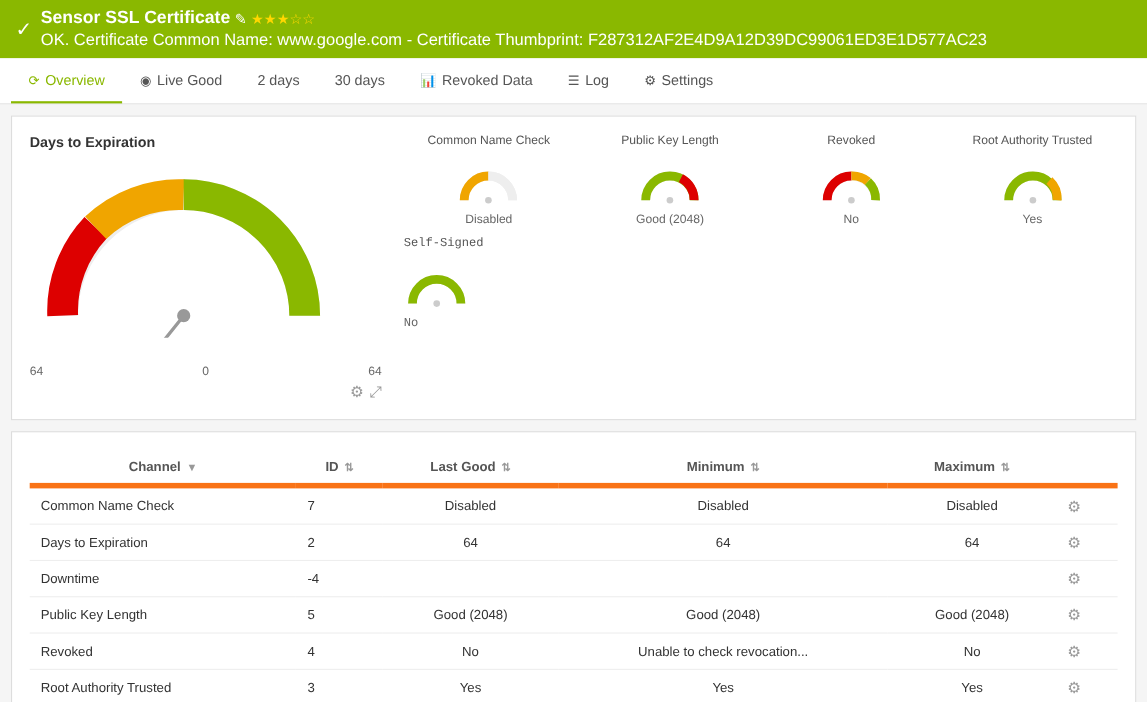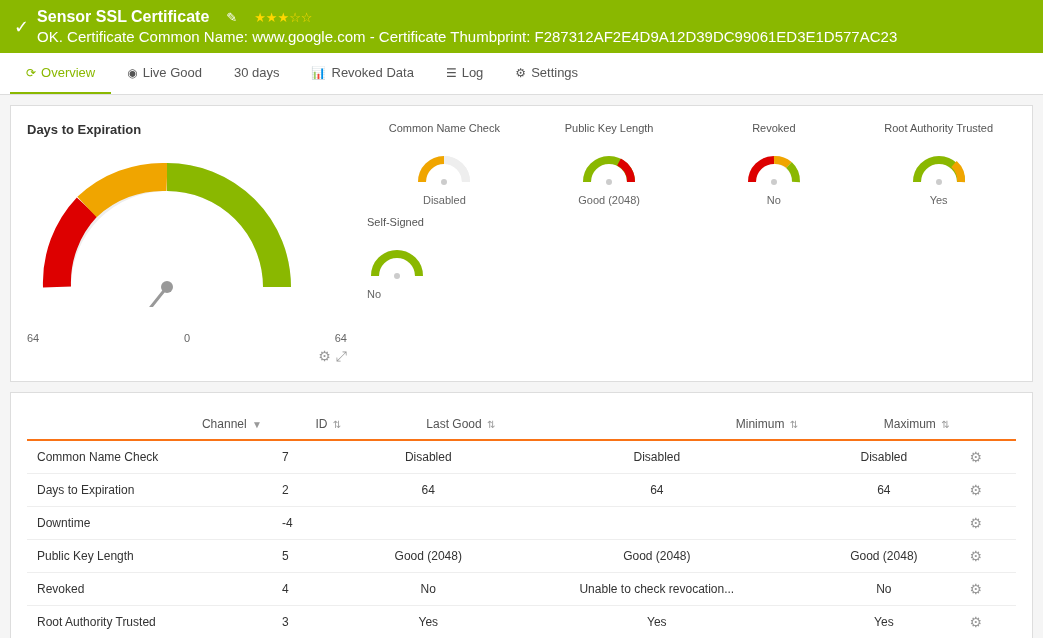--- a/index.html
+++ b/index.html
@@ -119,64 +119,67 @@
     .table-section {
       background: white;
       border: 1px solid #ddd;
       padding: 16px;
     }
     table {
       width: 100%;
       border-collapse: collapse;
     }
     thead th {
-      text-align: right;
+      text-align: center;
       padding: 8px 10px;
-      border-bottom: 2px solid #f97316;
+      border-bottom: 5px solid #f97316;
       font-size: 12px;
       color: #555;
-      font-weight: normal;
+      font-weight: bold;
     }
     tbody tr {
       border-bottom: 1px solid #eee;
     }
     tbody td {
       padding: 8px 10px;
       font-size: 12px;
       color: #333;
     }
     .sort-arrow { font-size: 10px; color: #999; margin-left: 2px; }
     .col-center { text-align: center; }
     .settings-icon { color: #999; cursor: pointer; font-size: 14px; }
   </style>
 </head>
 <body>
 
 <div class="header">
   <span class="header-check">✓</span>
   <div>
-    <div style="display:flex;align-items:center;gap:17px;">
+    <div style="display:flex;align-items:center;gap:4px;">
       <span class="header-title">Sensor SSL Certificate</span>
       <span style="color:white;font-size:13px;">✎</span>
       <span style="color:#ffd700;font-size:13px;">★★★☆☆</span>
     </div>
     <div class="header-subtitle">OK. Certificate Common Name: www.google.com - Certificate Thumbprint: F287312AF2E4D9A12D39DC99061ED3E1D577AC23</div>
   </div>
 </div>
 
 <div class="nav-tabs">
   <div class="nav-tab active">
     <span class="tab-icon">⟳</span>
     <span>Overview</span>
   </div>
   <div class="nav-tab">
     <span class="tab-icon">◉</span>
     <span>Live Good</span>
   </div>
   <div class="nav-tab">
+    <span>2  days</span>
+  </div>
+  <div class="nav-tab">
     <span>30  days</span>
   </div>
   <div class="nav-tab">
     <span class="tab-icon">📊</span>
     <span>Revoked Data</span>
   </div>
   <div class="nav-tab">
     <span class="tab-icon">☰</span>
     <span>Log</span>
   </div>
@@ -261,21 +264,21 @@
             <svg width="60" height="50" viewBox="0 0 60 50">
               <path d="M 8 42 A 22 22 0 0 1 52 42" fill="none" stroke="#eee" stroke-width="8"></path>
               <path d="M 8 42 A 22 22 0 0 1 52 42" fill="none" stroke="#8ab800" stroke-width="8"></path>
               <path d="M 45 24 A 22 22 0 0 1 52 42" fill="none" stroke="#f0a500" stroke-width="8"></path>
               <circle cx="30" cy="42" r="3" fill="#ccc"></circle>
             </svg>
             <div class="mini-gauge-value">Yes</div>
           </div>
         </div>
 
-        <div style="margin-top:10px;padding-left:0;">
+        <div style="margin-top:10px;padding-left:0;font-family:Liberation Mono, monospace;">
           <div class="mini-gauge-item" style="align-items:flex-start;">
             <div class="mini-gauge-title">Self-Signed</div>
             <svg width="60" height="50" viewBox="0 0 60 50">
               <path d="M 8 42 A 22 22 0 0 1 52 42" fill="none" stroke="#eee" stroke-width="8"></path>
               <path d="M 8 42 A 22 22 0 0 1 52 42" fill="none" stroke="#8ab800" stroke-width="8"></path>
               <circle cx="30" cy="42" r="3" fill="#ccc"></circle>
             </svg>
             <div class="mini-gauge-value">No</div>
           </div>
         </div>

